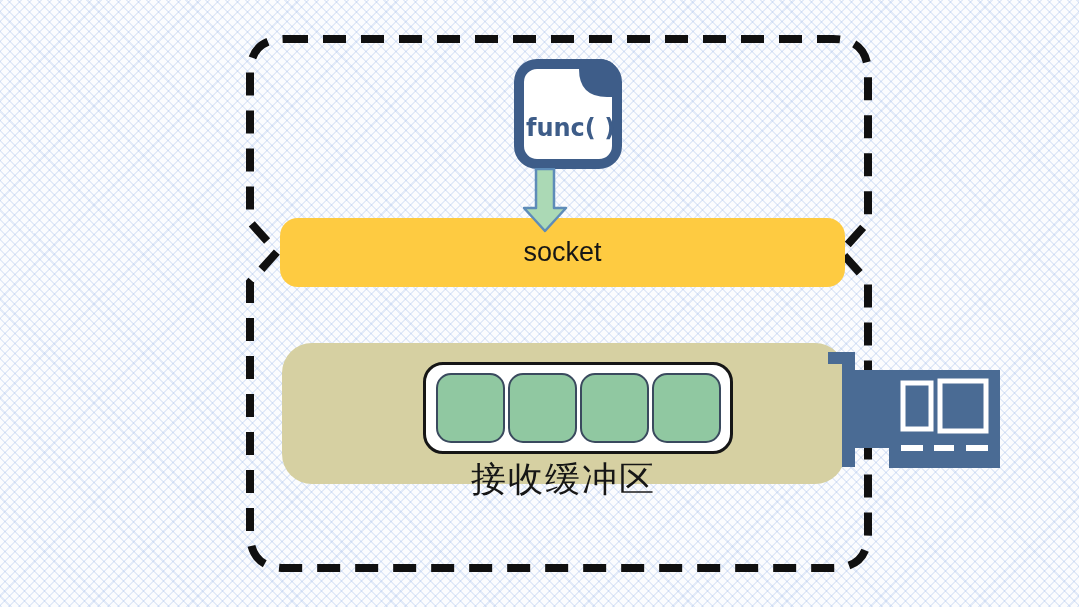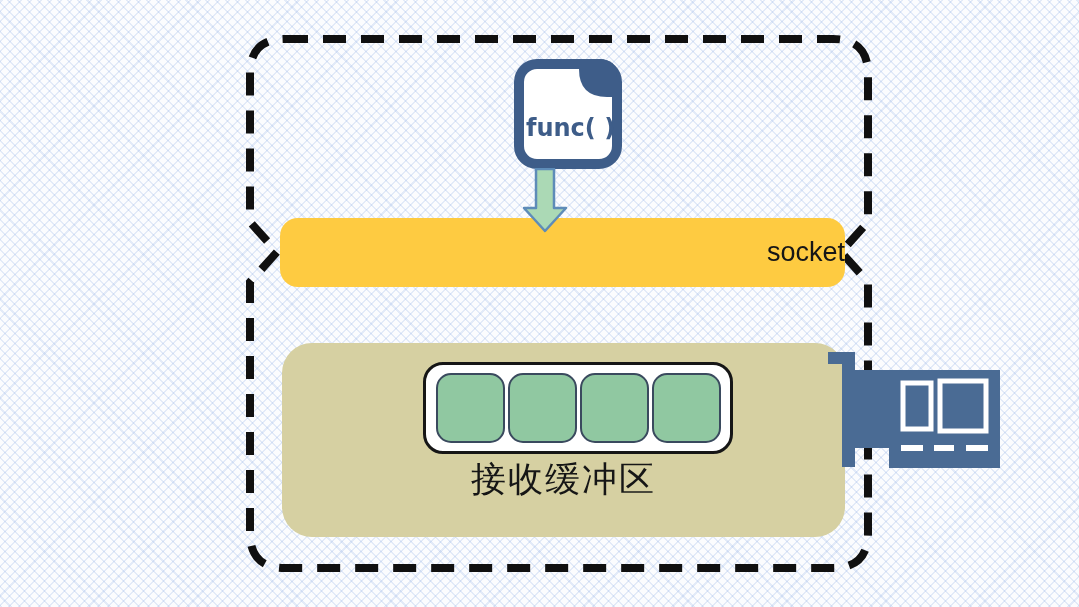--- a/index.html
+++ b/index.html
@@ -12,26 +12,26 @@
     background-color:#fbfcfe;
     background-image:
       repeating-linear-gradient(45deg, rgba(130,165,225,.20) 0 1.5px, transparent 1.5px 7px),
       repeating-linear-gradient(-45deg, rgba(130,165,225,.20) 0 1.5px, transparent 1.5px 7px);
   }
   .dashed-border{position:absolute;left:0;top:0;z-index:1;}
 
   .socket-bar{
     position:absolute;left:280px;top:218px;width:565px;height:69px;
     background:var(--socket-bg,#fecb41);border-radius:18px;z-index:2;
-    display:flex;align-items:center;justify-content:flex-end;
+    display:flex;align-items:center;justify-content:center;
   }
   .socket-bar span{font-size:27px;color:#161616;}
 
   .buffer-box{
-    position:absolute;left:282px;top:343px;width:563px;height:194px;
+    position:absolute;left:282px;top:343px;width:563px;height:141px;
     background:var(--buffer-bg,#d6d0a2);border-radius:30px;z-index:2;
   }
   .slot-strip{
     position:absolute;left:141px;top:19px;width:310px;height:92px;
     background:#ffffff;border:3px solid #161616;border-radius:20px;
     box-sizing:border-box;display:flex;gap:3px;padding:8px;justify-content:center;
   }
   .slot{
     flex:none;width:69px;height:70px;border-radius:15px;
     background:var(--slot-green,#90c8a1);

